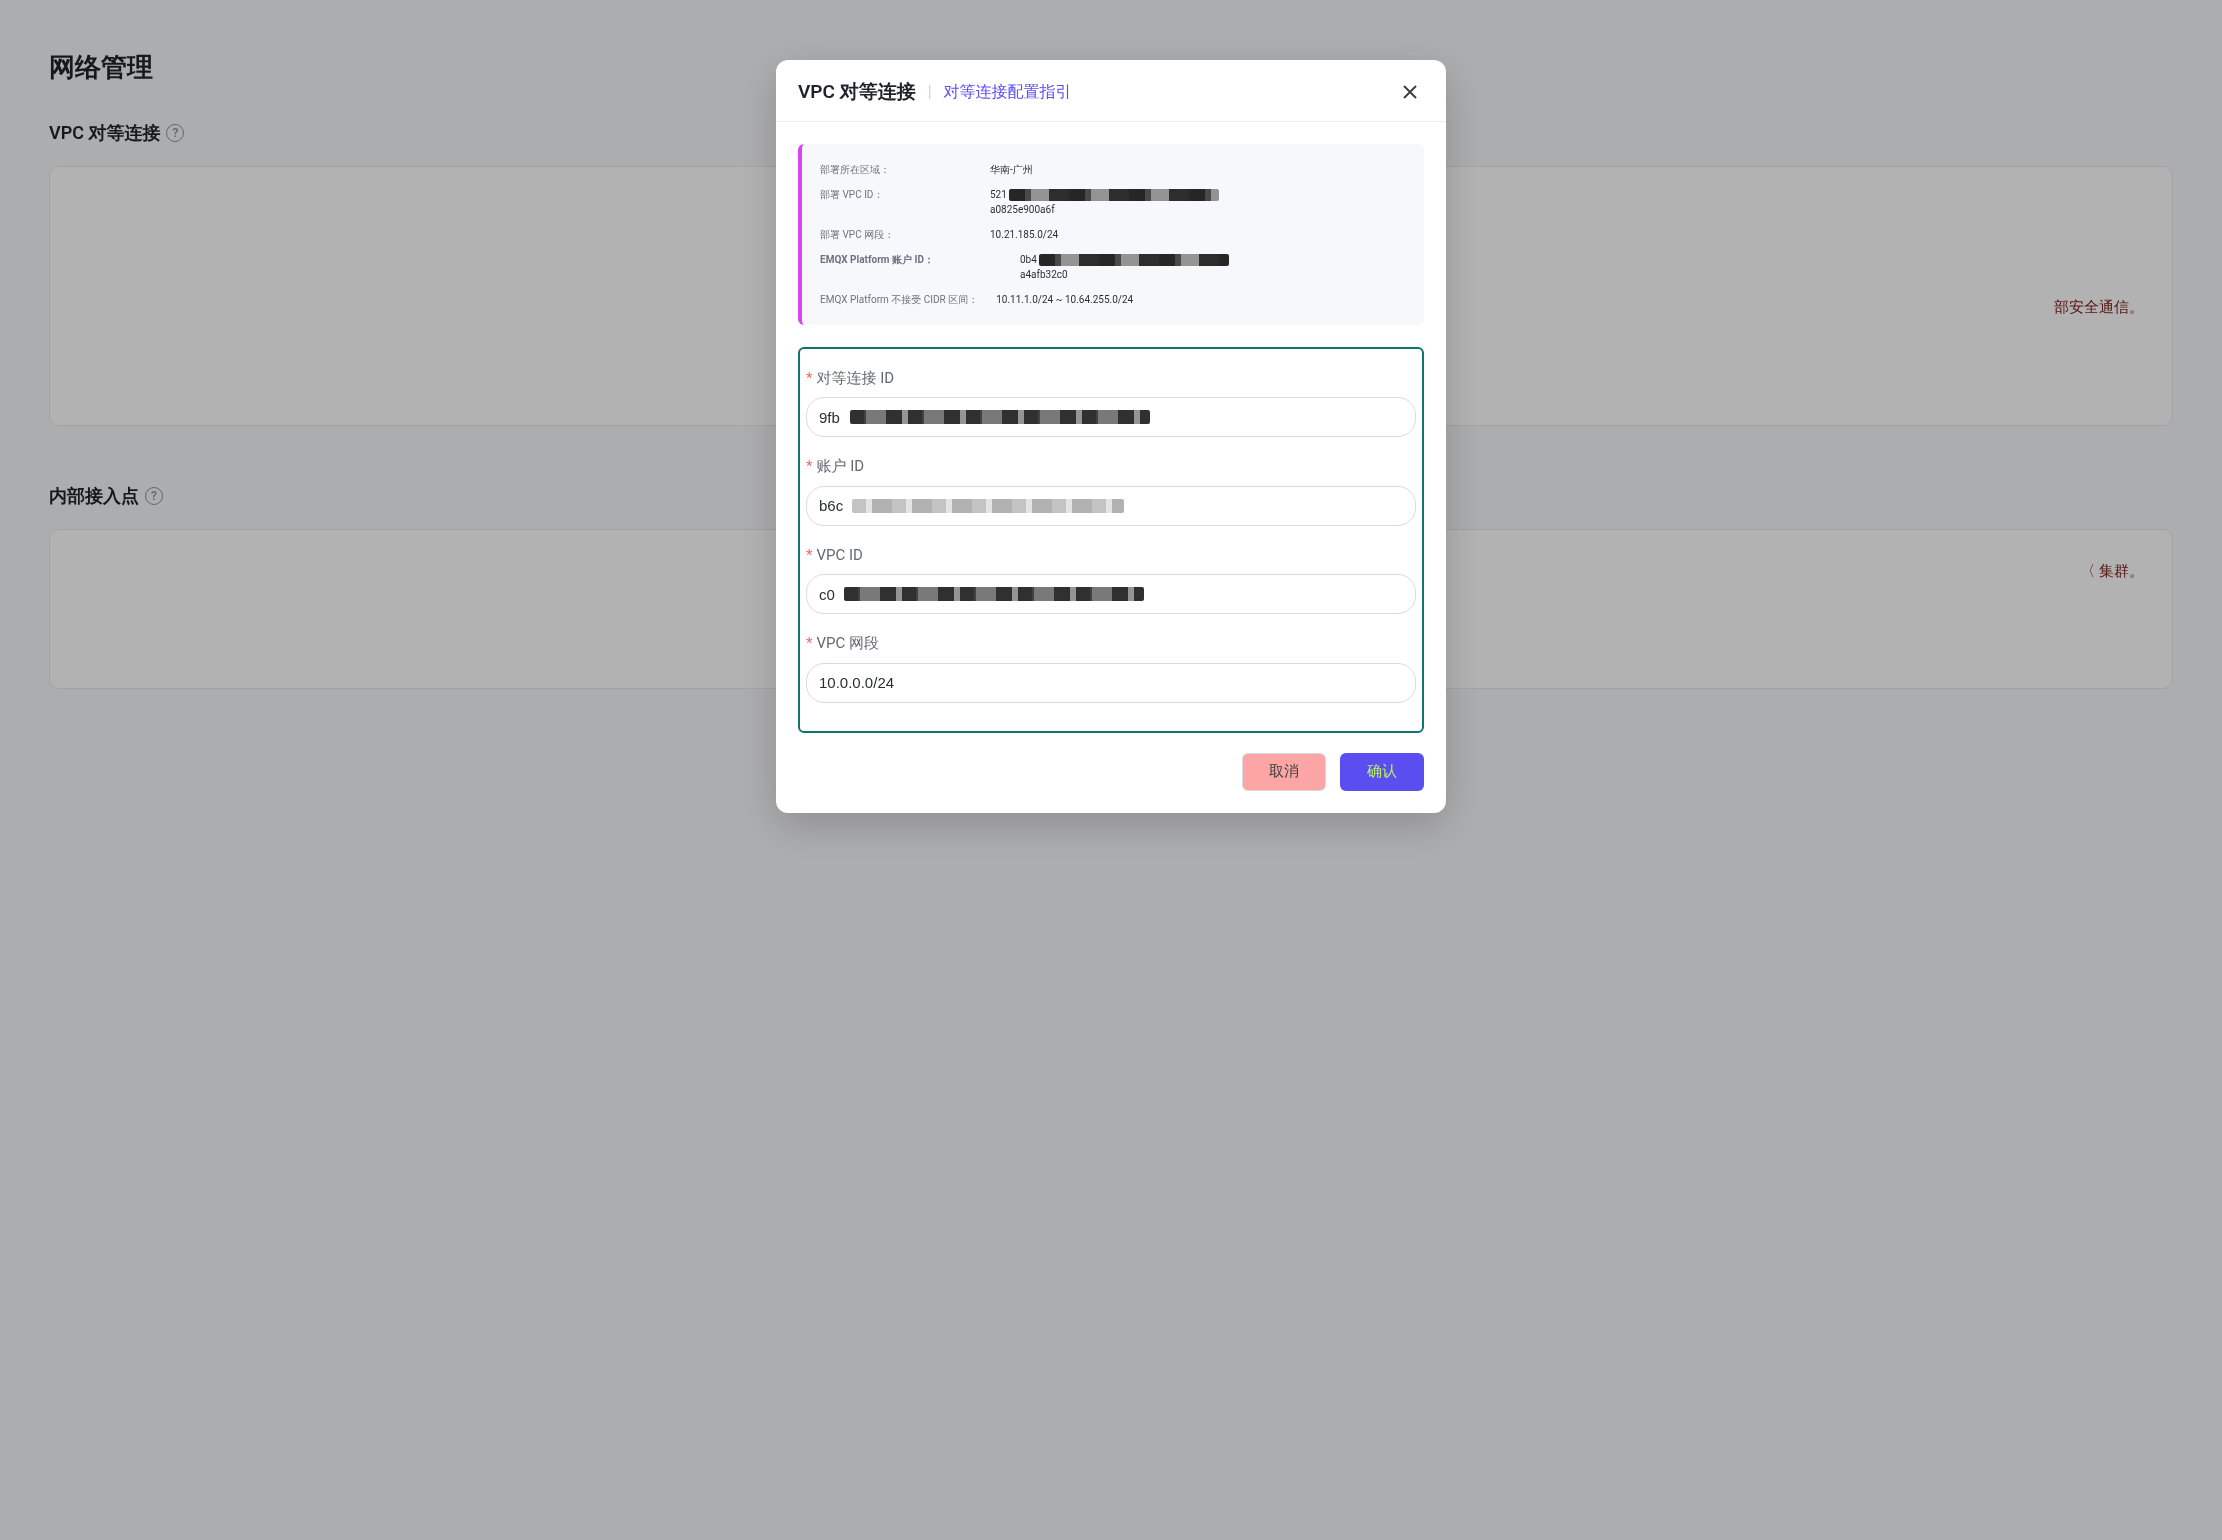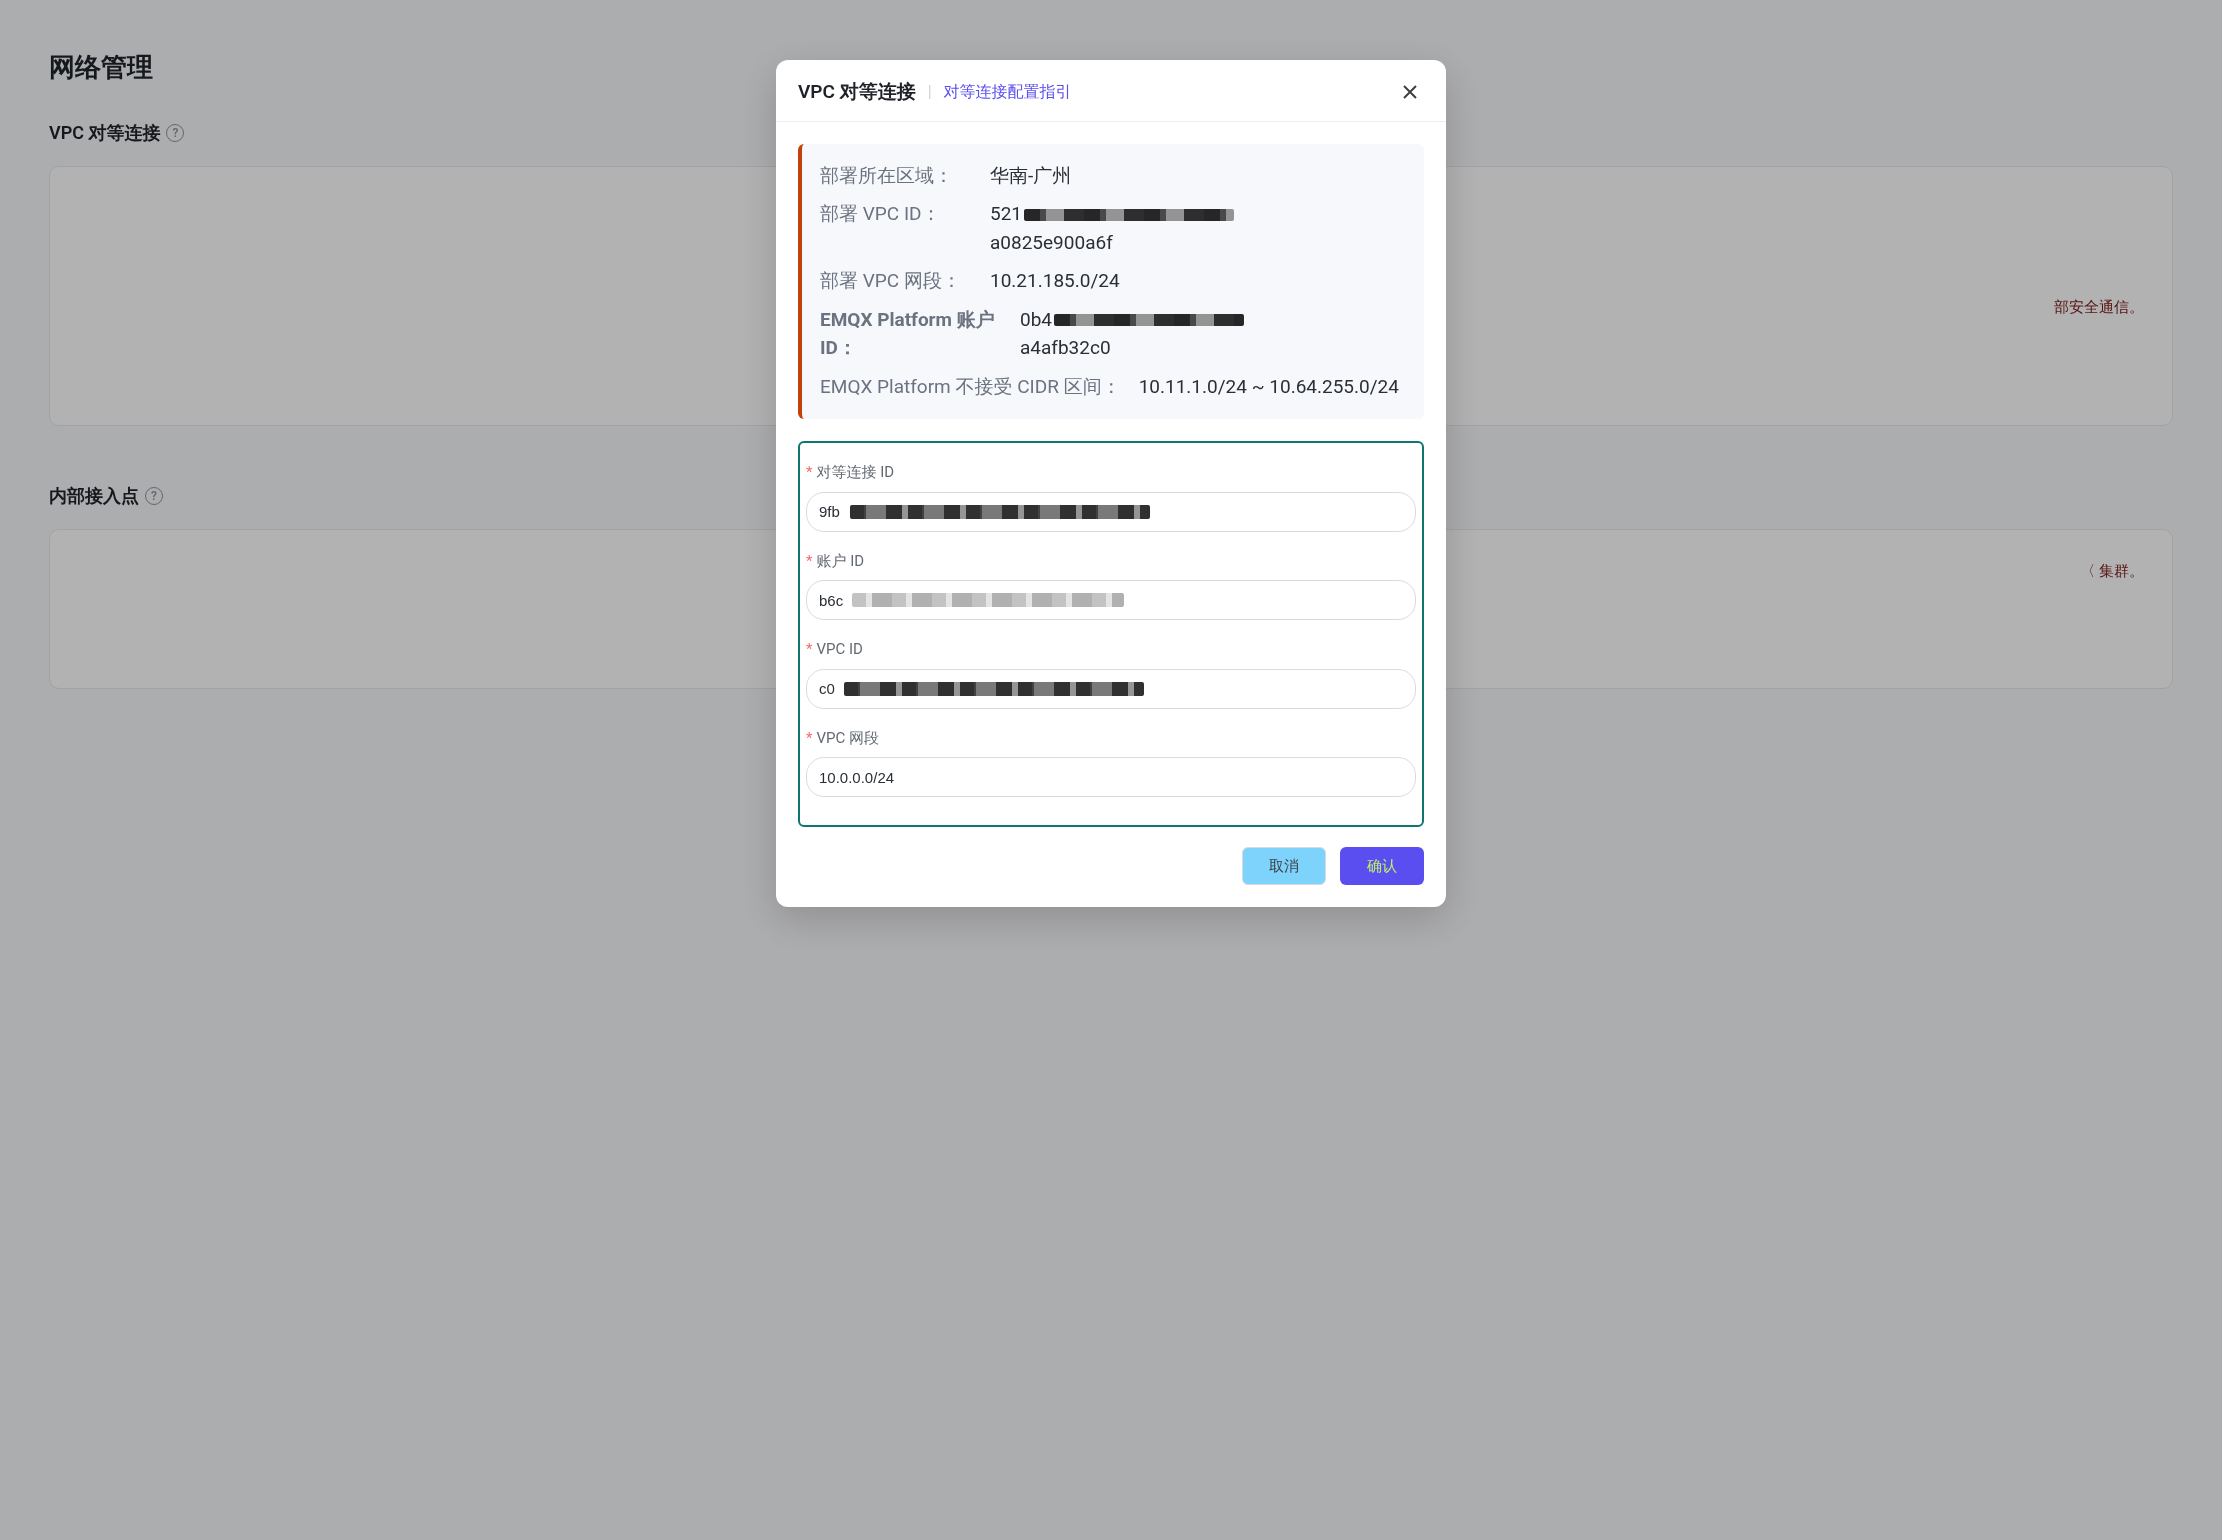--- a/index.html
+++ b/index.html
@@ -104,25 +104,25 @@
     border: none; background: transparent; cursor: pointer;
     color: #1f2329;
     font-size: 18px;
   }
   .modal-close svg { width: 16px; height: 16px; stroke: #3c3f44; stroke-width: 2; }
 
   .modal-body { padding: 22px 22px 8px 22px; }
 
   .info-box {
     background: #f7f8fc;
-    border-left: 4px solid #c2410c;
+    border-left: 4px solid #d946ef;
     border-radius: 6px;
     padding: 18px 20px 18px 18px;
     margin-bottom: 22px;
-    font-size: 19px;
+    font-size: 10px;
     color: #3c4350;
   }
   .info-row {
     display: flex;
     align-items: flex-start;
     margin-bottom: 10px;
   }
   .info-row:last-child { margin-bottom: 0; }
   .info-label {
     color: #6b7280;
@@ -199,21 +199,21 @@
   .btn {
     min-width: 84px;
     height: 38px;
     border-radius: 6px;
     font-size: 15px;
     cursor: pointer;
     border: 1px solid transparent;
     padding: 0 18px;
   }
   .btn-default {
-    background: #7dd3fc;
+    background: #fca5a5;
     border-color: #d8dbe0;
     color: #3c3f44;
   }
   .btn-primary {
     background: #5b4ef0;
     color: #bef264;
   }
 </style>
 </head>
 <body>

